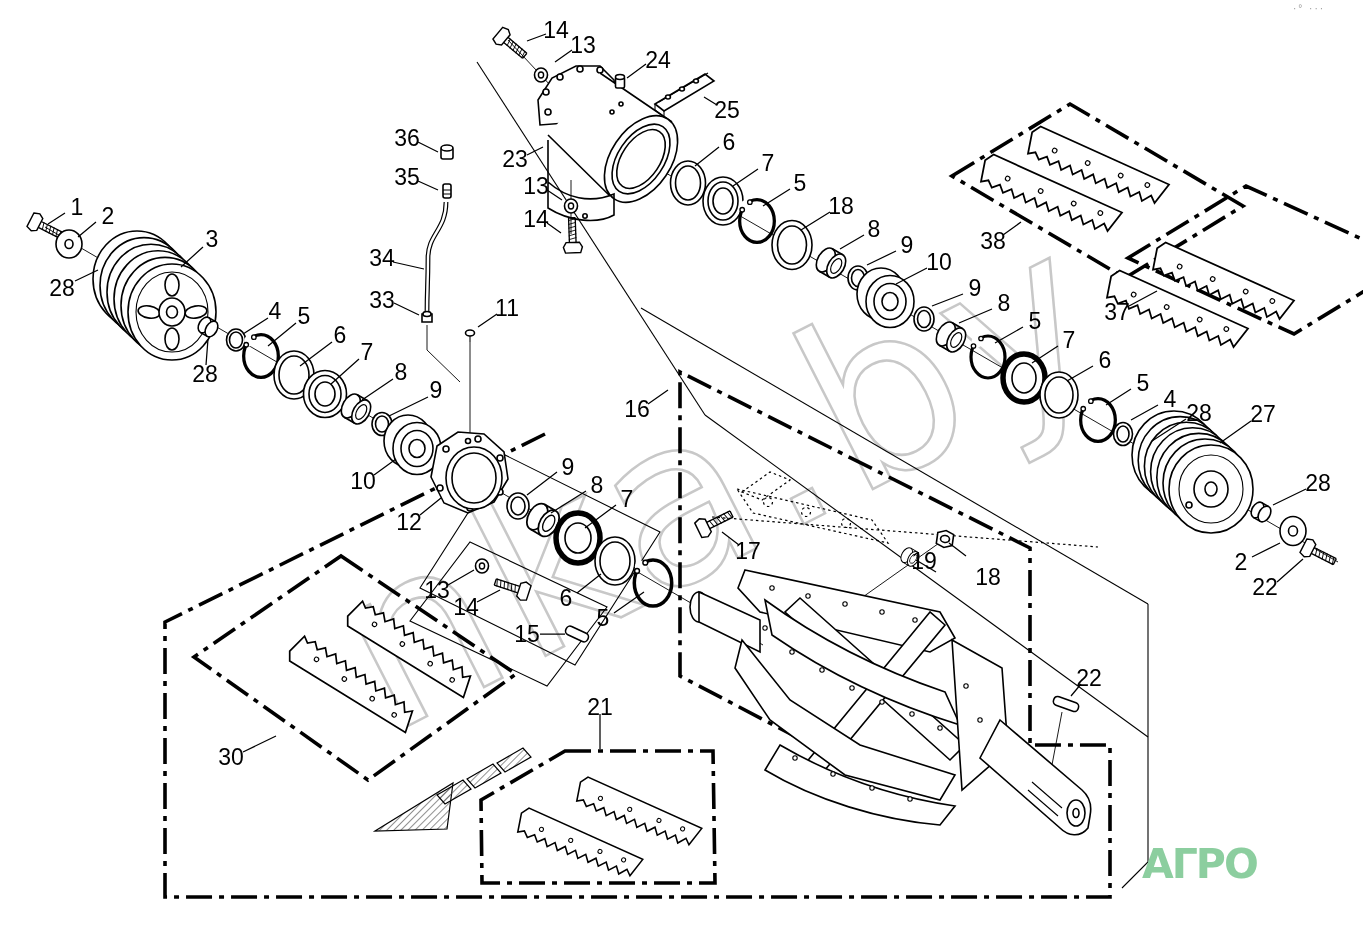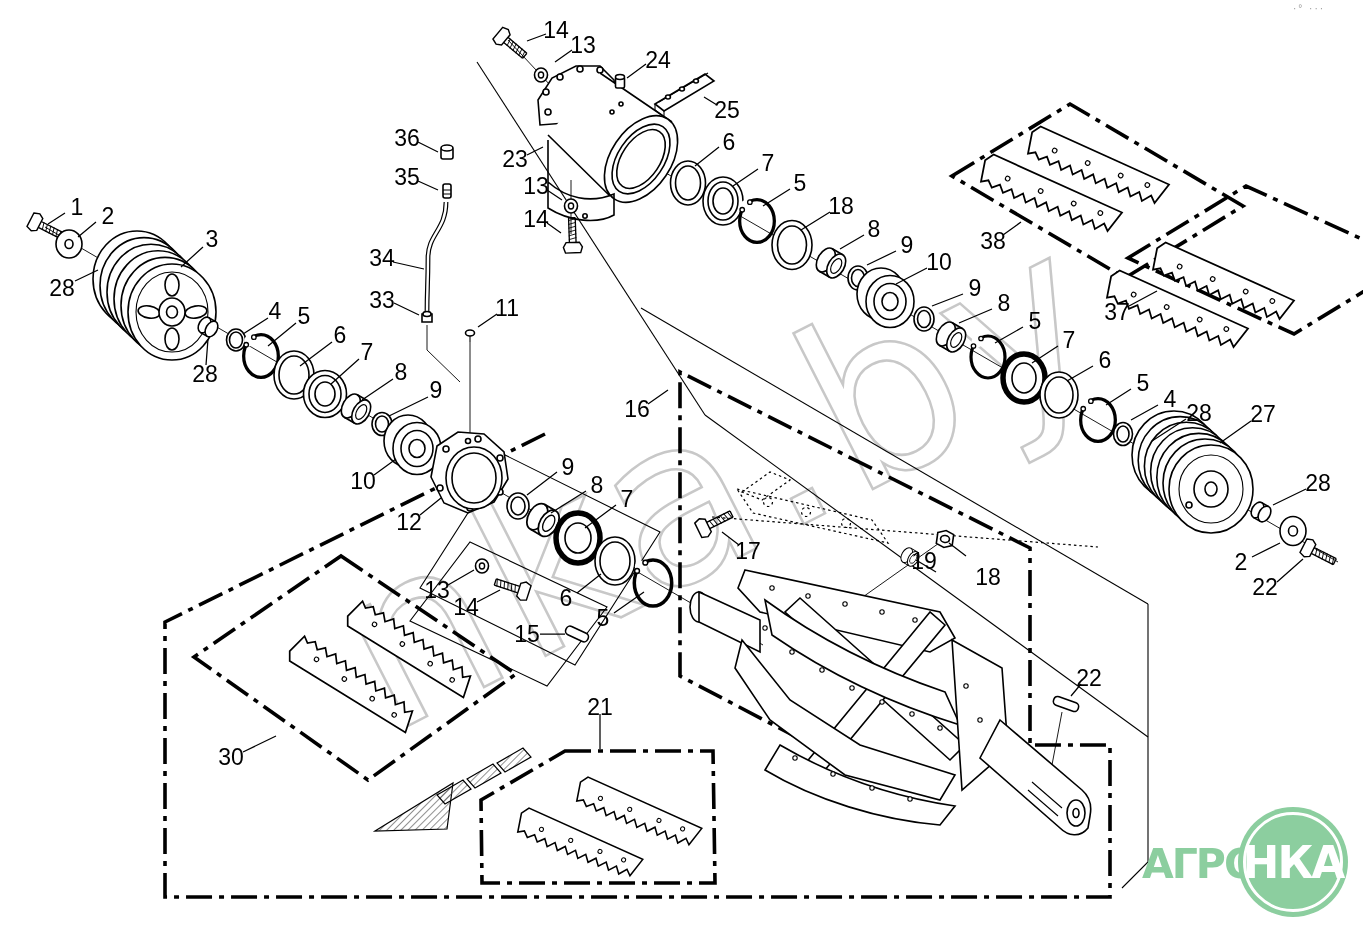--- a/index.html
+++ b/index.html
@@ -443,18 +443,15 @@
 <span class="co" style="left:988px;top:577px">18</span>
 <span class="co" style="left:924px;top:561px">19</span>
 <span class="co" style="left:1089px;top:678px">22</span>
 <span class="co" style="left:600px;top:707px">21</span>
 <span class="co" style="left:231px;top:757px">30</span>
 
 <span class="corner">·° ···</span>
 
 <div class="logo">
   <span class="logo-word">АГРО</span>
-  <div class="logo-circle">
-    <span>НКА</span>
-  </div>
 </div>
 
 </div>
 
 </body></html>

